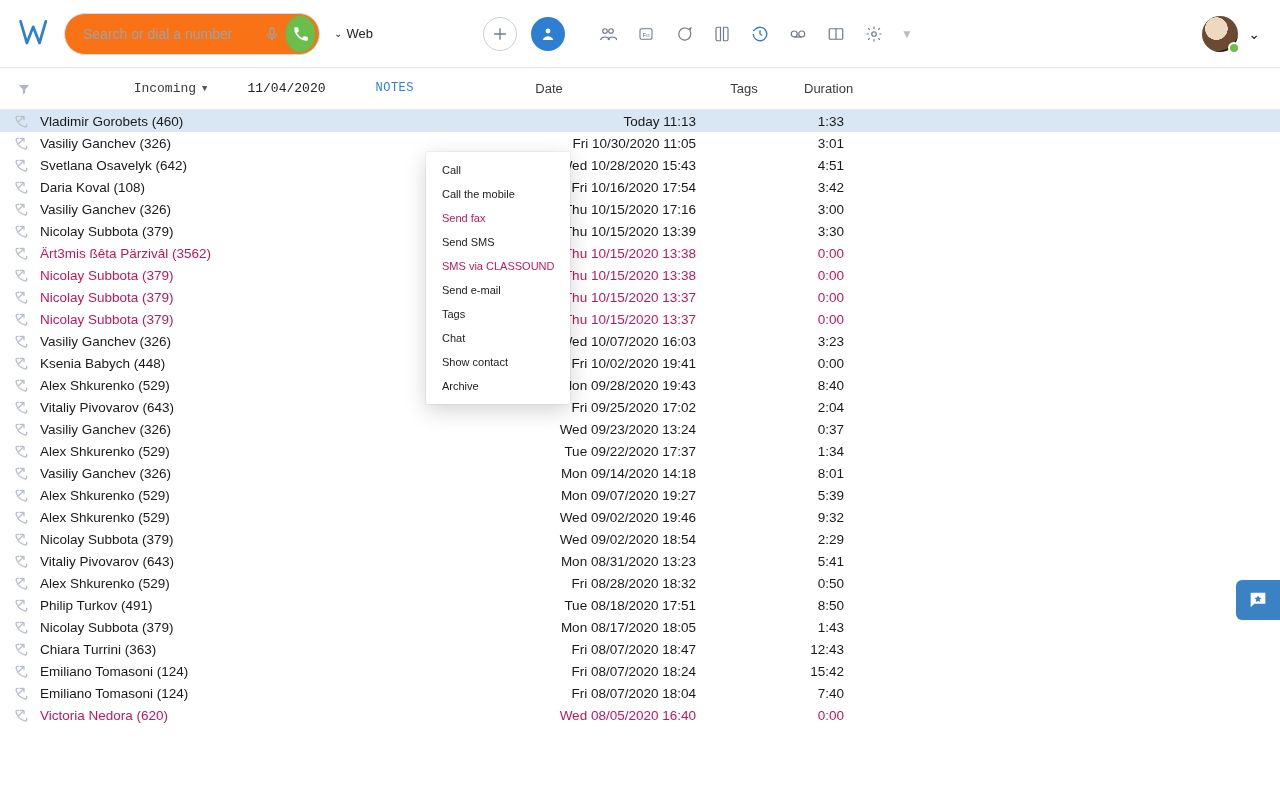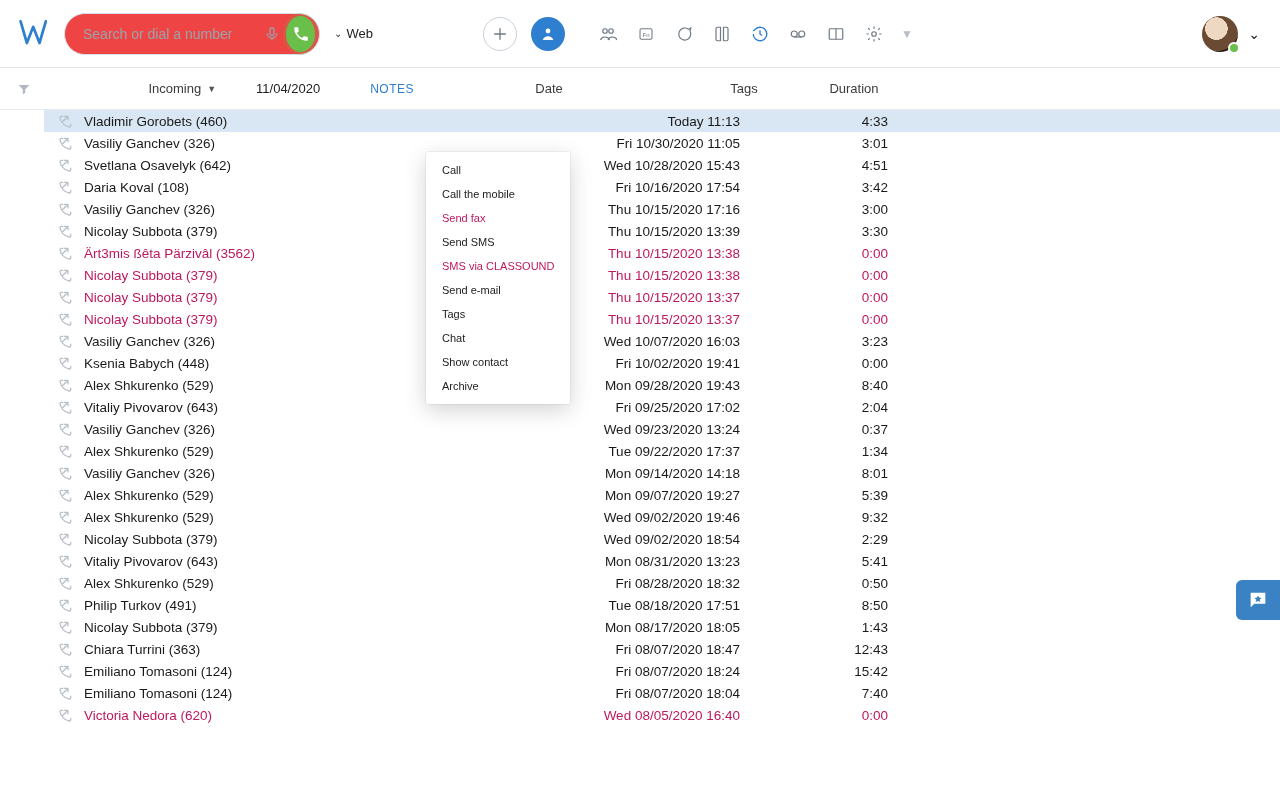--- a/index.html
+++ b/index.html
@@ -23,21 +23,21 @@
   }
   .logo { width: 42px; height: 42px; display:flex; align-items:center; justify-content:center; margin-right:8px; }
   .logo svg { width: 36px; height: 36px; }
 
   .search-pill {
     display: flex;
     align-items: center;
     height: 42px;
     border: 1px solid #d6e0ea;
     border-radius: 999px;
-    background: #ef4444;
+    background: #f97316;
     padding: 0 4px 0 18px;
     width: 256px;
   }
   .search-pill input {
     border: none;
     background: transparent;
     outline: none;
     font-size: 14px;
     flex: 1;
     color: #222;
@@ -75,31 +75,31 @@
   .list-header {
     display:flex;
     align-items:center;
     height:42px;
     border-bottom:1px solid #e9e9e9;
     font-size:13px;
     color:#3b3b3b;
     padding-left:14px;
   }
   .filter-icon { color:#b0b7bf; width:20px; display:flex; justify-content:center; cursor:pointer;}
-  .col-name { flex:0 0 380px; display:flex; align-items:center; justify-content:flex-end; gap:10px; padding-right:0;}
+  .col-name { flex:0 0 380px; display:flex; align-items:flex-start; justify-content:flex-end; gap:10px; padding-right:0;font-family:Liberation Mono, monospace;}
   .incoming-filter { display:flex; align-items:center; gap:6px; cursor:pointer; }
   .incoming-filter .tri { font-size:9px; color:#555; }
   .date-filter { margin-left:30px; color:#222; }
   .notes-link { margin-left:40px; color:#2f7fd1; letter-spacing:0.5px; font-size:12px; cursor:pointer;}
   .col-date { flex:0 0 270px; text-align:center; }
   .col-tags { flex:0 0 120px; text-align:center; }
-  .col-dur  { flex:0 0 100px; text-align:center; }
+  .col-dur  { flex:0 0 100px; text-align:left; }
 
   
-  .call-list { height: calc(800px - 68px - 42px); overflow:hidden;margin-left:44px; }
+  .call-list { height: calc(800px - 68px - 42px); overflow:hidden; }
   .row {
     display:flex;
     align-items:center;
     height:22px;
     font-size:13.5px;
     padding-left:14px;
   }
   .row.selected { background:#d8e7f3; }
   .row.missed { color:#be185d; }
   .row .dir-icon { width:22px; color:#b9c0c8; display:flex;}
@@ -265,21 +265,21 @@
     <div class="row selected">
       <span class="dir-icon">
         <svg width="16" height="16" viewBox="0 0 24 24" fill="none" stroke="currentColor" stroke-width="2">
           <path d="M15 5l-9 9M15 5v6M15 5H9"></path>
           <path d="M19 16v3a2 2 0 0 1-2 2h0A17 17 0 0 1 3 7a2 2 0 0 1 2-2h3"></path>
         </svg>
       </span>
       <span class="c-name">Vladimir Gorobets (460)</span>
       <span class="c-date">Today 11:13</span>
       <span class="c-tags"></span>
-      <span class="c-dur">4:33</span>
+      <span class="c-dur">1:33</span>
     </div>
     <div class="row">
       <span class="dir-icon">
         <svg width="16" height="16" viewBox="0 0 24 24" fill="none" stroke="currentColor" stroke-width="2">
           <path d="M15 5l-9 9M15 5v6M15 5H9"></path>
           <path d="M19 16v3a2 2 0 0 1-2 2h0A17 17 0 0 1 3 7a2 2 0 0 1 2-2h3"></path>
         </svg>
       </span>
       <span class="c-name">Vasiliy Ganchev (326)</span>
       <span class="c-date">Fri 10/30/2020 11:05</span>

